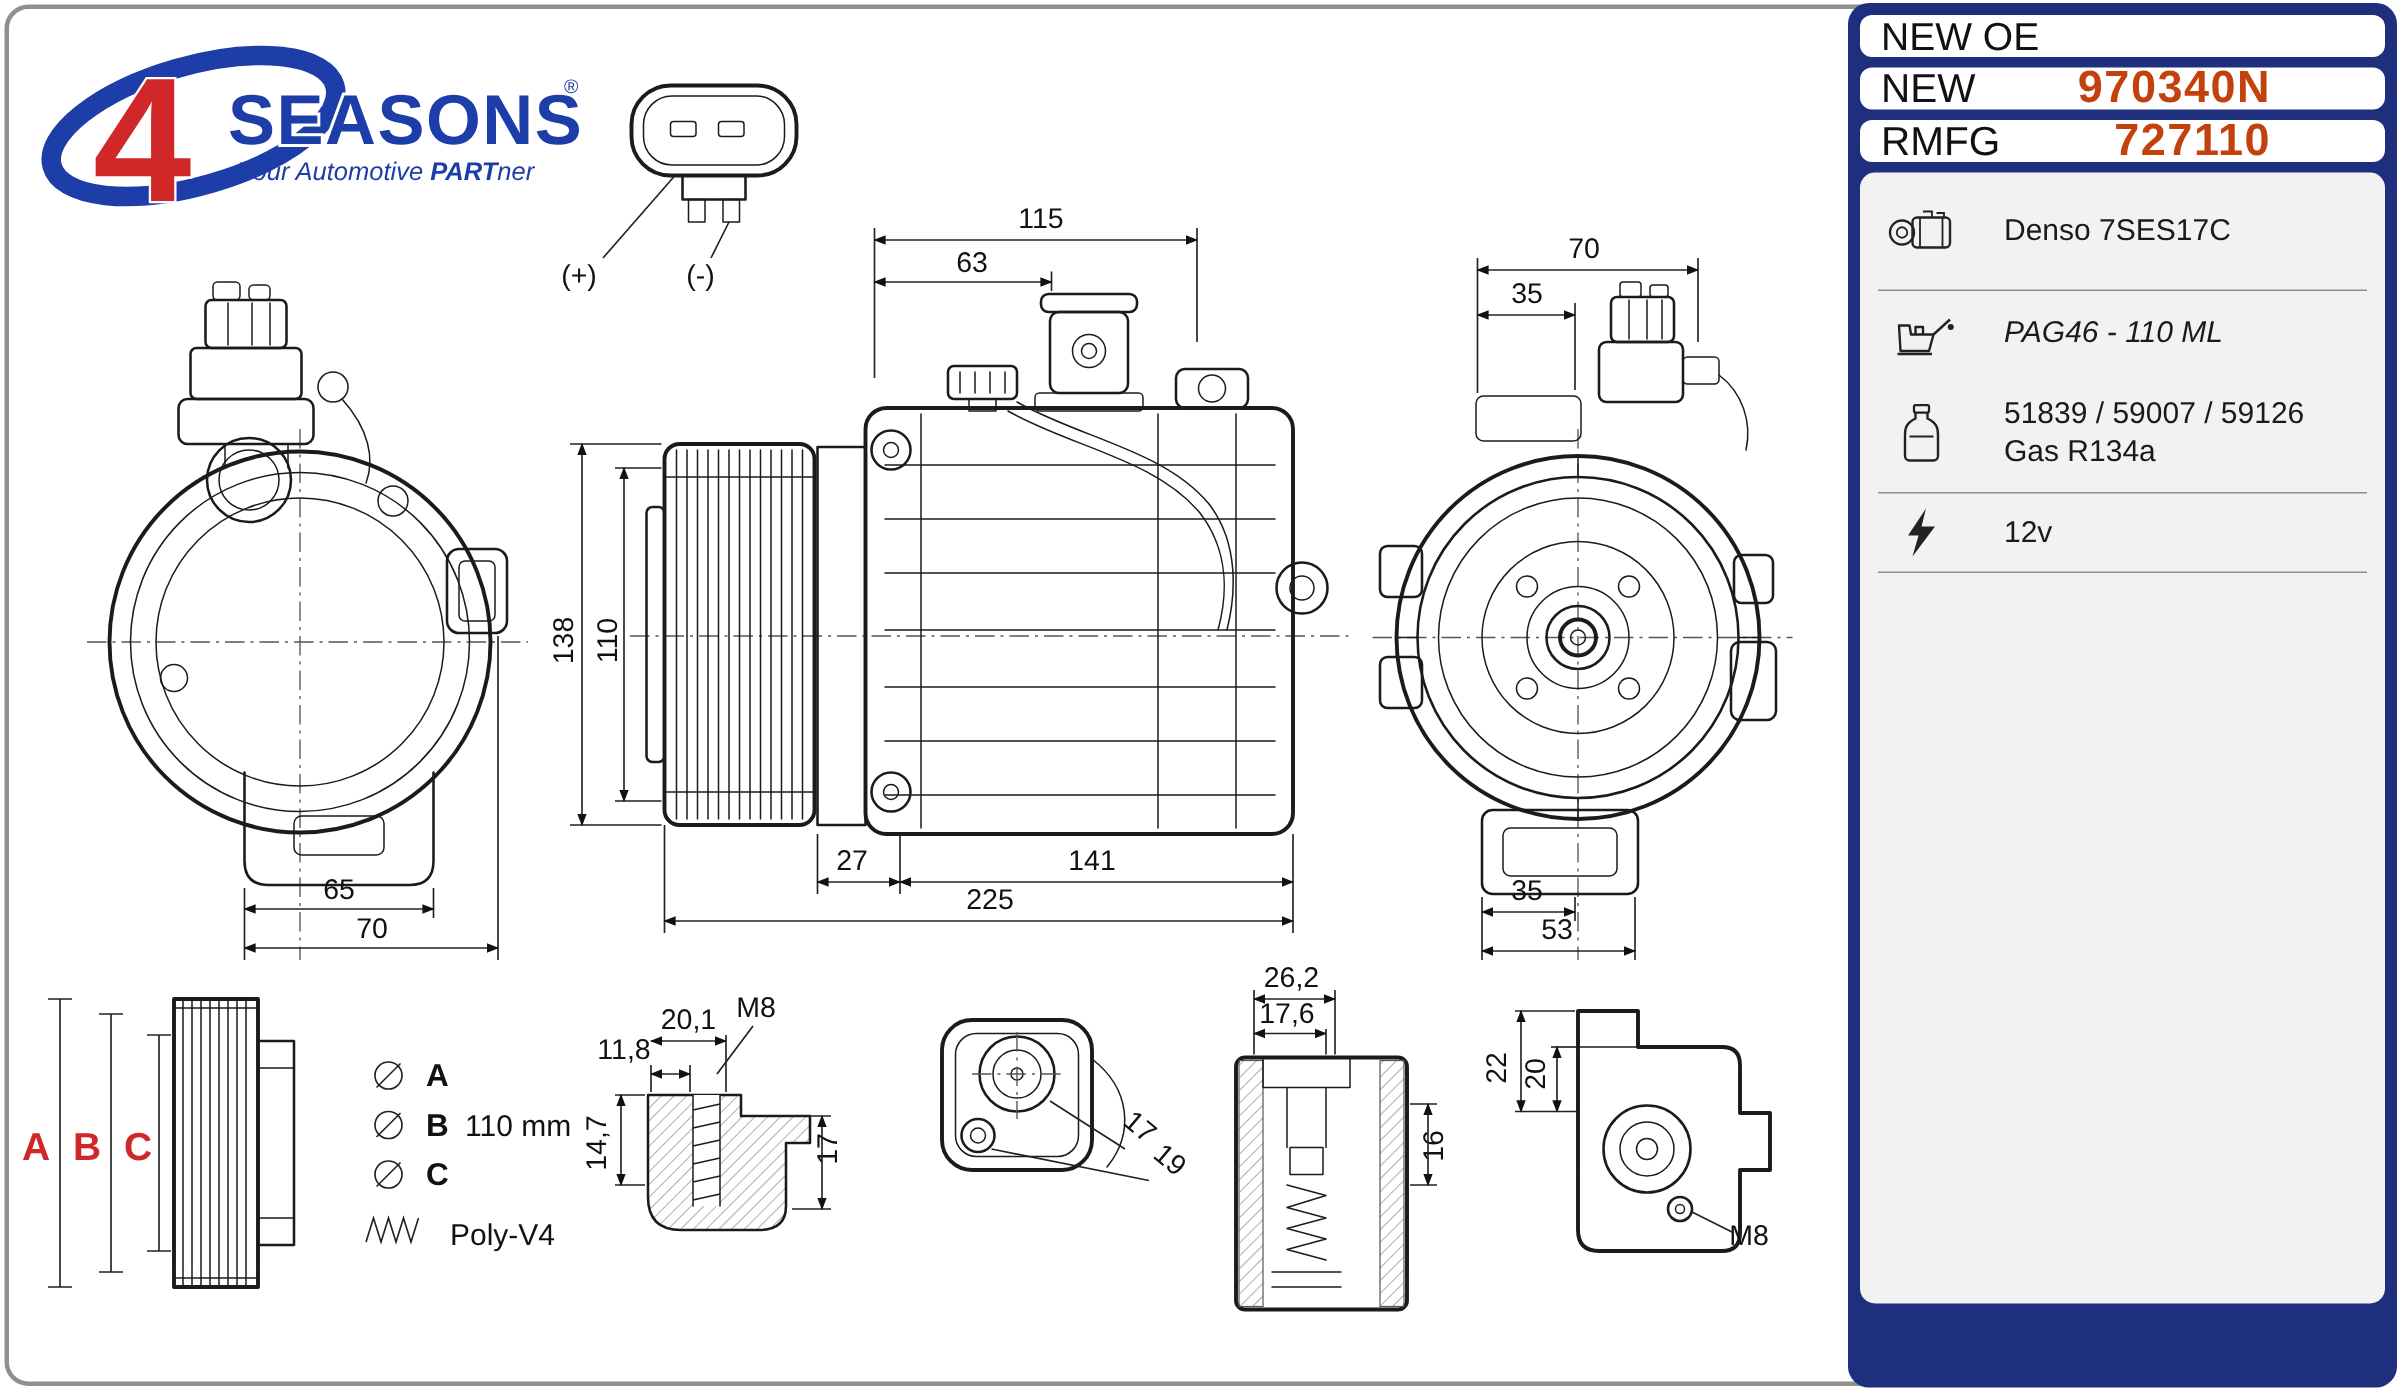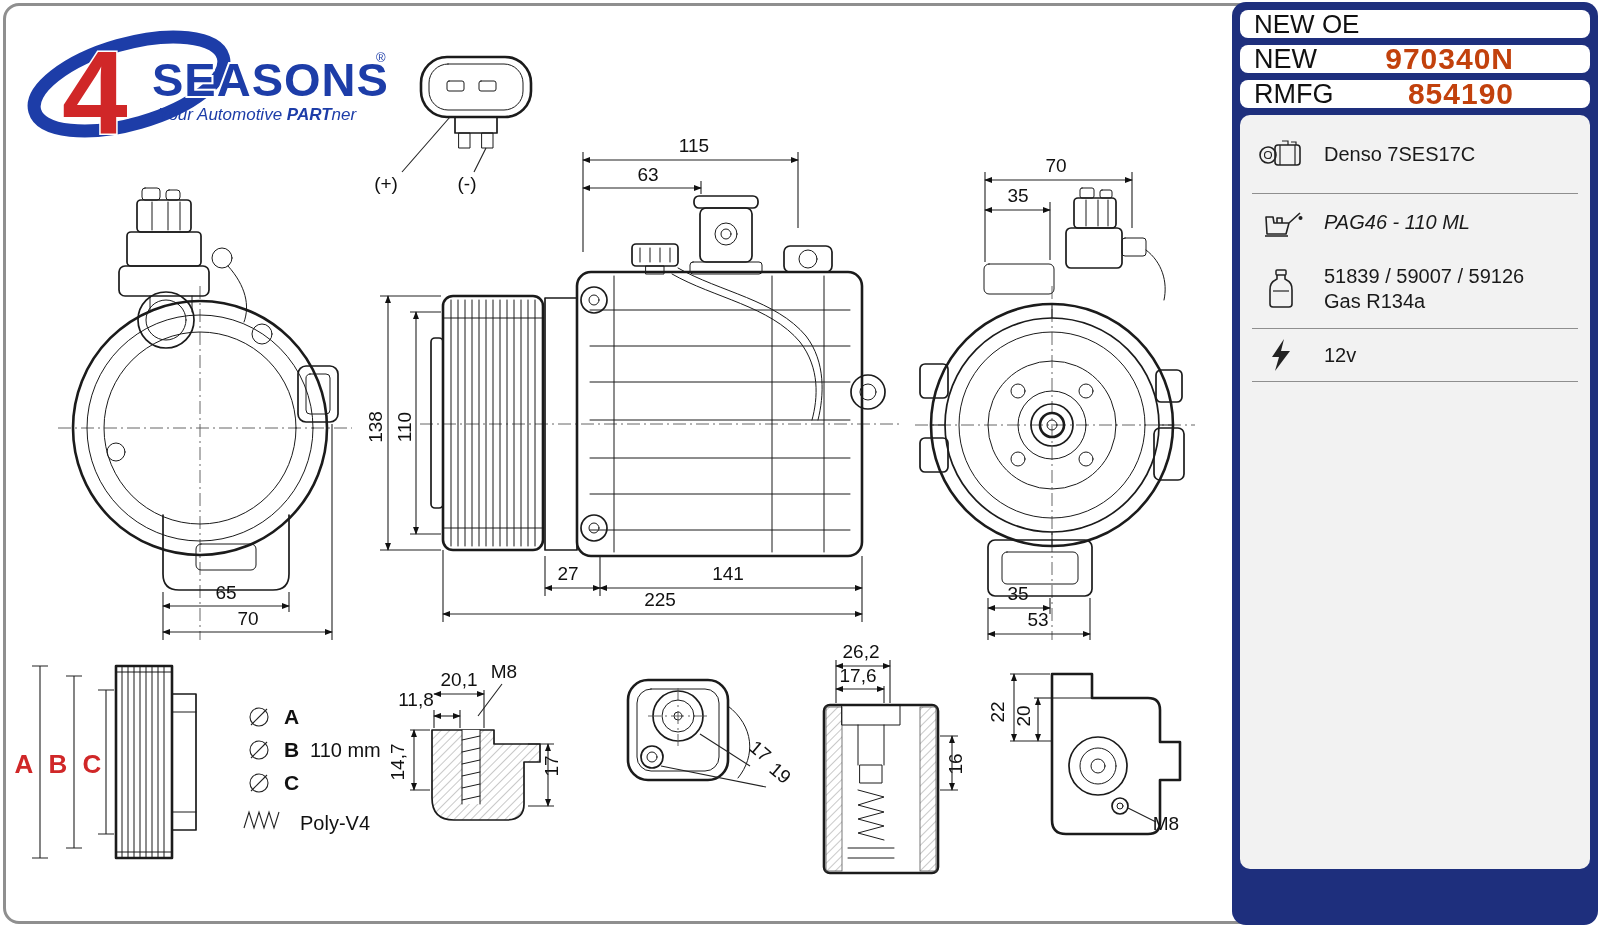--- a/index.html
+++ b/index.html
@@ -27,21 +27,21 @@
   
   .sidebar { position:absolute; top:2px; right:2px; bottom:2px; width:366px; background:#1e2f7d;
              border-radius:14px; padding:8px; z-index:6; }
   .sb-bar { background:#fff; border-radius:8px; height:28px; margin-bottom:7px; display:flex;
             align-items:center; padding:0 14px; }
   .sb-oe  { font-size:26px; color:#111; }
   .sb-num { justify-content:space-between; padding-right:76px; }
   .sb-lbl { font-size:27px; color:#111; }
   .sb-val { font-size:30px; font-weight:700; color:#c2410c; letter-spacing:1px; }
   .spec-panel { background:#f2f2f2; border-radius:10px; height:calc(100% - 153px); overflow:hidden; }
-  .spec-row { display:flex; align-items:center; gap:18px; padding:0 16px; }
+  .spec-row { display:flex; align-items:center; gap:30px; padding:0 16px; }
   .h78 { height:78px; } .h56 { height:56px;font-style:italic; } .h52 { height:52px; }
   .spec-icon { width:50px; display:flex; justify-content:center; flex-shrink:0; }
   .spec-text { font-size:20px; color:#1a1a1a; white-space:pre-line; line-height:1.25; }
   .spec-divider { border-top:1.5px solid #8f8f8f; margin:0 12px; }
 </style>
 </head>
 <body>
 
 <div class="page">
   <div class="page-frame"></div>
@@ -314,21 +314,21 @@
   <aside class="sidebar">
     <div class="sb-bar">
       <span class="sb-oe">NEW OE</span>
     </div>
     <div class="sb-bar sb-num">
       <span class="sb-lbl">NEW</span>
       <span class="sb-val">970340N</span>
     </div>
     <div class="sb-bar sb-num">
       <span class="sb-lbl">RMFG</span>
-      <span class="sb-val">854190</span>
+      <span class="sb-val">727110</span>
     </div>
 
     <div class="spec-panel">
       <div class="spec-row h78">
         <span class="spec-icon">
           <svg width="46" height="36" viewBox="0 0 46 36">
             <circle cx="10" cy="19" r="8" fill="none" stroke="#222" stroke-width="1.6"></circle>
             <circle cx="10" cy="19" r="3.5" fill="none" stroke="#222" stroke-width="1.2"></circle>
             <rect x="17" y="9" width="25" height="20" rx="3" fill="none" stroke="#222" stroke-width="1.6"></rect>
             <path d="M22,9 V29 M37,9 V29 M24,5 h6 v4 M33,6 h5 v3" fill="none" stroke="#222" stroke-width="1.2"></path>

